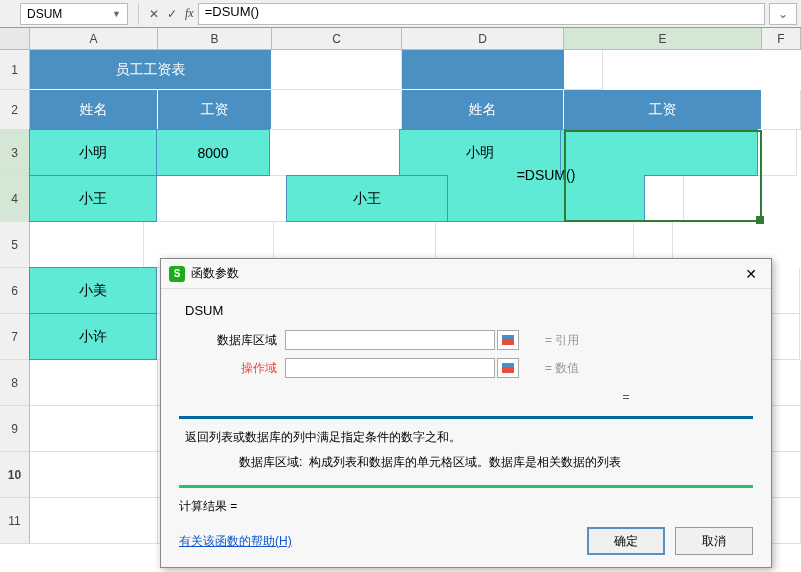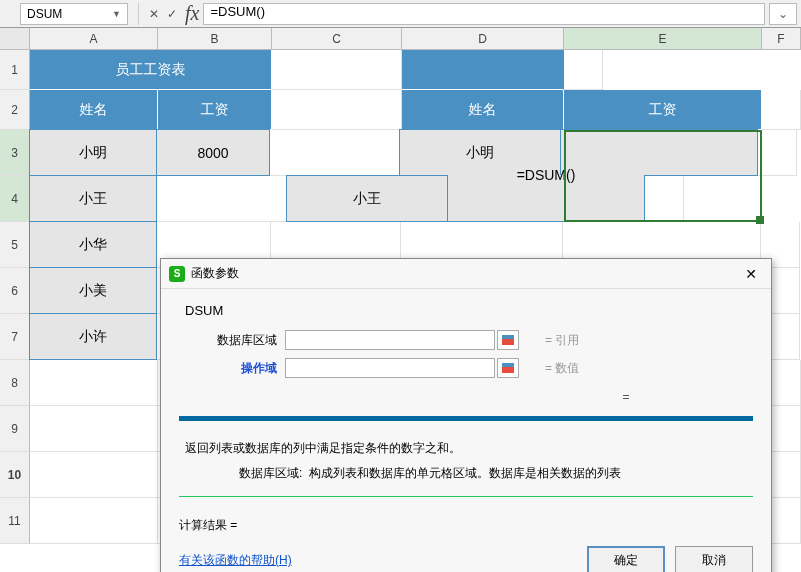--- a/index.html
+++ b/index.html
@@ -5,21 +5,21 @@
     * { box-sizing: border-box; margin: 0; padding: 0; }
     body { font-family: "Microsoft YaHei", Arial, sans-serif; font-size: 12px; background: #fff; width: 801px; height: 572px; overflow: hidden; position: relative; }
     
     
     .formula-bar { height: 28px; background: #f0f0f0; border-bottom: 1px solid #999; display: flex; align-items: center; }
     .name-box { width: 108px; height: 22px; background: #fff; border: 1px solid #bbb; margin: 0 4px 0 20px; display: flex; align-items: center; padding: 0 6px; justify-content: space-between; }
     .name-box-text { font-size: 12px; }
     .name-dropdown { color: #666; font-size: 9px; }
     .divider-v { width: 1px; height: 22px; background: #ccc; margin: 0 6px; }
     .fb-btn { width: 18px; text-align: center; color: #555; cursor: pointer; }
-    .fx-label { font-style: italic; color: #444; font-family: "Times New Roman", serif; font-size: 20px; margin: 1px 4px; }
+    .fx-label { font-style: italic; color: #444; font-family: "Times New Roman", serif; font-size: 12px; margin: 1px 4px; }
     .formula-input { flex: 1; height: 22px; background: #fff; border: 1px solid #bbb; padding: 0 6px; font-size: 13px; margin-right: 4px; }
     .expand-btn { width: 28px; height: 22px; background: #fff; border: 1px solid #bbb; display: flex; align-items: center; justify-content: center; margin-right: 4px; color: #666; }
     
     
     .col-headers { height: 22px; display: flex; background: #f0f0f0; border-bottom: 1px solid #bbb; }
     .corner { width: 30px; border-right: 1px solid #bbb; background: #e8e8e8; }
     .col-h { border-right: 1px solid #bbb; display: flex; align-items: center; justify-content: center; color: #444; background: #f0f0f0; }
     .col-h.sel { background: #d4e6d4; }
     .cw-A { width: 128px; } .cw-B { width: 114px; } .cw-C { width: 130px; }
     .cw-D { width: 162px; } .cw-E { width: 198px; } .cw-F { width: 39px; }
@@ -32,46 +32,46 @@
     .cells { position: relative; flex: 1; }
     .rh-1 { height: 40px; } .rh-2 { height: 40px; } .rh-3 { height: 46px; }
     .rh-4 { height: 46px; } .rh-5 { height: 46px; } .rh-6 { height: 46px; }
     .rh-7 { height: 46px; } .rh-8 { height: 46px; } .rh-9 { height: 46px; }
     .rh-10 { height: 46px; font-weight: bold; } .rh-11 { height: 46px; }
     
     .cell-row { display: flex; }
     .cell { border-right: 1px solid #e0e0e0; border-bottom: 1px solid #e0e0e0; display: flex; align-items: center; justify-content: center; font-size: 14px; }
     
     .tbl-hdr { background: #4a90c2; color: #fff; border-right: 1px solid #fff; border-bottom: 1px solid #fff; font-weight: normal; }
-    .tbl-cell { background: #e5e5e5; border: 1px solid #4a90c2; margin: -1px 0 0 -1px; }
+    .tbl-cell { background: #5eead4; border: 1px solid #4a90c2; margin: -1px 0 0 -1px; }
     
     .sel-range { position: absolute; border: 2px solid #2e7d32; pointer-events: none; }
     .sel-handle { position: absolute; width: 8px; height: 8px; background: #2e7d32; right: -4px; bottom: -4px; }
     
     
     .dialog { position: absolute; left: 160px; top: 258px; width: 612px; background: #f7f7f7; border: 1px solid #888; box-shadow: 2px 2px 8px rgba(0,0,0,0.3); }
     .dlg-title { height: 30px; display: flex; align-items: center; justify-content: space-between; padding: 0 8px; border-bottom: 1px solid #ddd; }
     .dlg-title-left { display: flex; align-items: center; gap: 6px; }
     .dlg-logo { width: 16px; height: 16px; background: #1aad19; border-radius: 3px; display: flex; align-items: center; justify-content: center; color: #fff; font-size: 10px; font-weight: bold; }
     .dlg-close { cursor: pointer; padding: 2px 6px; font-size: 14px; }
     .dlg-body { padding: 10px 18px 12px 18px; }
     .func-name { font-size: 13px; margin: 4px 0 10px 6px; }
     .param-row { display: flex; align-items: center; margin: 4px 0; height: 24px; }
-    .param-label { width: 106px; text-align: right; padding-right: 8px; color: #1d4ed8; font-weight: bold; }
+    .param-label { width: 106px; text-align: right; padding-right: 8px; color: #ef4444; }
     .param-label.active { color: #000; font-weight: 500; }
     .param-input { width: 210px; height: 20px; border: 1px solid #aaa; background: #fff; padding: 0 4px; }
     .param-picker { width: 22px; height: 20px; border: 1px solid #aaa; background: #fff; margin-left: 2px; display: flex; align-items: center; justify-content: center; cursor: pointer; }
     .picker-icon { width: 12px; height: 10px; background: linear-gradient(#4a90c2 40%, #e74c3c 40%); }
     .param-hint { margin-left: 26px; color: #999; font-size: 12px; }
     .equals-row { text-align: center; margin: 10px 0 12px 320px; color: #555; }
-    .desc-block { border-top: 5px solid #0369a1; padding-top: 17px; }
+    .desc-block { border-top: 3px solid #0369a1; padding-top: 8px; }
     .desc-main { margin: 2px 0 8px 6px; font-size: 12px; }
     .desc-param { margin-left: 60px; font-size: 12px; }
     .desc-param b { font-weight: normal; }
-    .result-row { border-top: 1px solid #22c55e; margin-top: 14px; padding-top: 20px; font-size: 12px; }
+    .result-row { border-top: 3px solid #22c55e; margin-top: 14px; padding-top: 10px; font-size: 12px; }
     .dlg-footer { display: flex; justify-content: space-between; align-items: center; margin-top: 12px; }
     .help-link { color: #1155cc; text-decoration: underline; cursor: pointer; font-size: 12px; }
     .dlg-buttons { display: flex; gap: 10px; }
     .dlg-btn { width: 78px; height: 28px; border: 1px solid #999; background: #f0f0f0; cursor: pointer; font-size: 12px; }
     .dlg-btn.primary { border: 2px solid #5a8fc4; }
   </style>
 </head>
 <body>
 
 <div class="formula-bar">
@@ -147,21 +147,20 @@
       <div class="cell tbl-cell cw-A">小王</div>
       <div class="cell cw-C"></div>
       <div class="cell tbl-cell cw-D">小王</div>
       <div class="cell tbl-cell cw-E" style="border-top:none">
           <span style="position:relative;top:-23px">=DSUM()</span>
         </div>
       <div class="cell cw-F"></div>
     </div>
 
     <div class="cell-row rh-5">
-      <div class="cell tbl-cell cw-A">小华</div>
       <div class="cell cw-B"></div>
       <div class="cell cw-C"></div>
       <div class="cell cw-D"></div>
       <div class="cell cw-E"></div>
       <div class="cell cw-F"></div>
     </div>
     <div class="cell-row rh-6">
       <div class="cell tbl-cell cw-A">小美</div>
       <div class="cell cw-B"></div>
       <div class="cell cw-C"></div>

